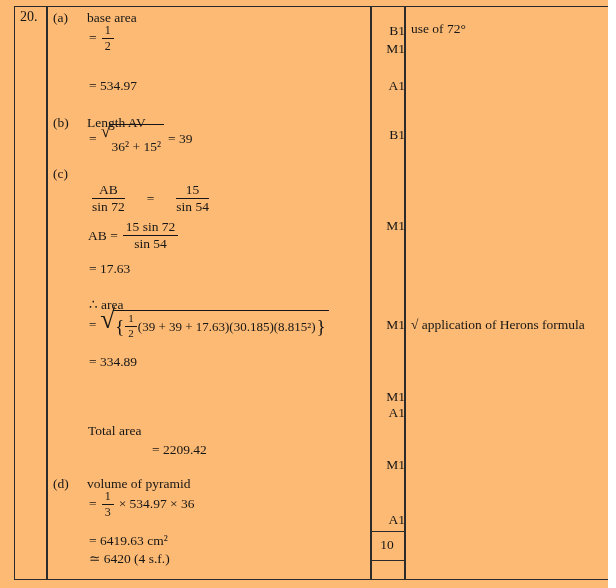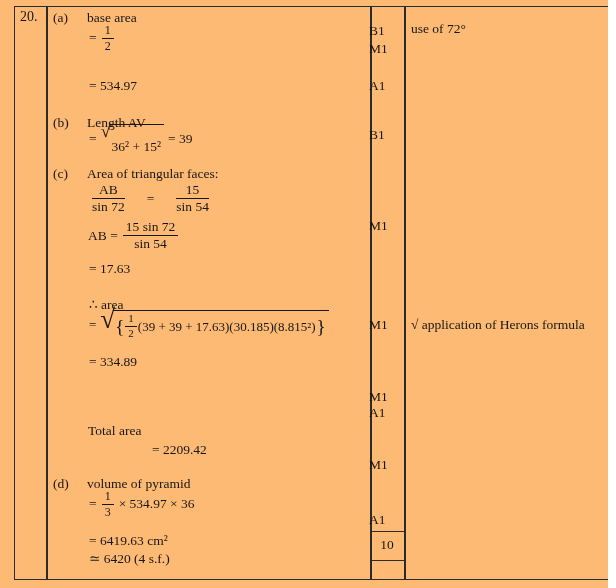--- a/index.html
+++ b/index.html
@@ -18,21 +18,21 @@
   .frac .num { display:block; border-bottom:1.2px solid #161616; padding:0 3px 1px; }
   .frac .den { display:block; padding-top:1px; }
   .frac-lg { font-size:13.5px; }
   .frac-sm { font-size:11px; }
   .sqrt { display:inline-flex; align-items:flex-start; }
   .rad-sign { font-size:18px; line-height:0.9; margin-right:-1px; transform:translateY(-1px); }
   .rad-sign-lg { font-size:27px; line-height:0.8; margin-right:-2px; transform:translateY(-1px); }
   .radicand-text { display:inline-block; border-top:1.3px solid #161616; padding:14px 3px 0 2px; }
   .radicand { display:inline-flex; align-items:center; border-top:1.3px solid #161616; padding:2px 3px 0 2px; gap:1px; }
   .brace { font-size:19px; line-height:1; }
-  .mark { position:absolute; left:369px; width:36px; text-align:left; }
+  .mark { position:absolute; left:369px; width:36px; text-align:right; }
   .comment { position:absolute; left:411px; white-space:nowrap; }
   .total-cell { position:absolute; left:370px; width:34px; text-align:center; }
   .sm { font-size:13px; }
 </style>
 </head>
 <body>
 
 <div class="page">
 
   <div class="outline" style="left:14px;top:6px;width:595px;height:574px;"></div>
@@ -60,21 +60,20 @@
   <div class="eq" style="left:89px;top:128px;height:22px;gap:4px;">
     <span>=</span>
     <span class="sqrt">
         <span class="rad-sign">√</span>
         <span class="radicand-text">36² + 15²</span>
       </span>
     <span>= 39</span>
   </div>
 
   <div class="abs" style="left:53px;top:166px;">(c)</div>
-  <div class="abs" style="left:87px;top:166px;">Area of triangular faces:</div>
   <div class="eq" style="left:92px;top:182px;height:33px;gap:22px;">
     <span class="frac frac-lg">
         <span class="num">AB</span>
         <span class="den">sin 72</span>
       </span>
     <span>=</span>
     <span class="frac frac-lg">
         <span class="num">15</span>
         <span class="den">sin 54</span>
       </span>

